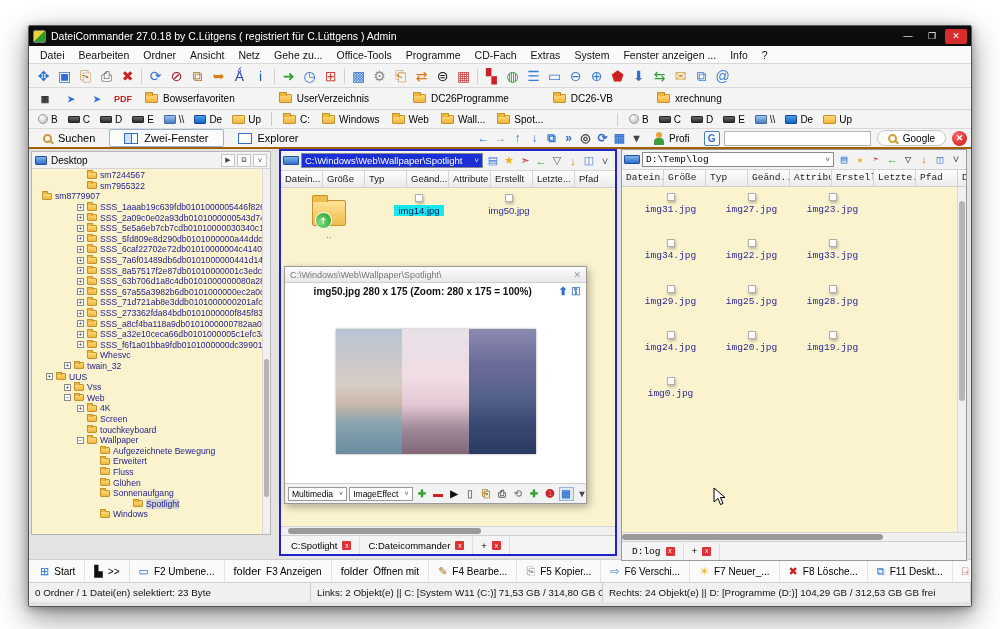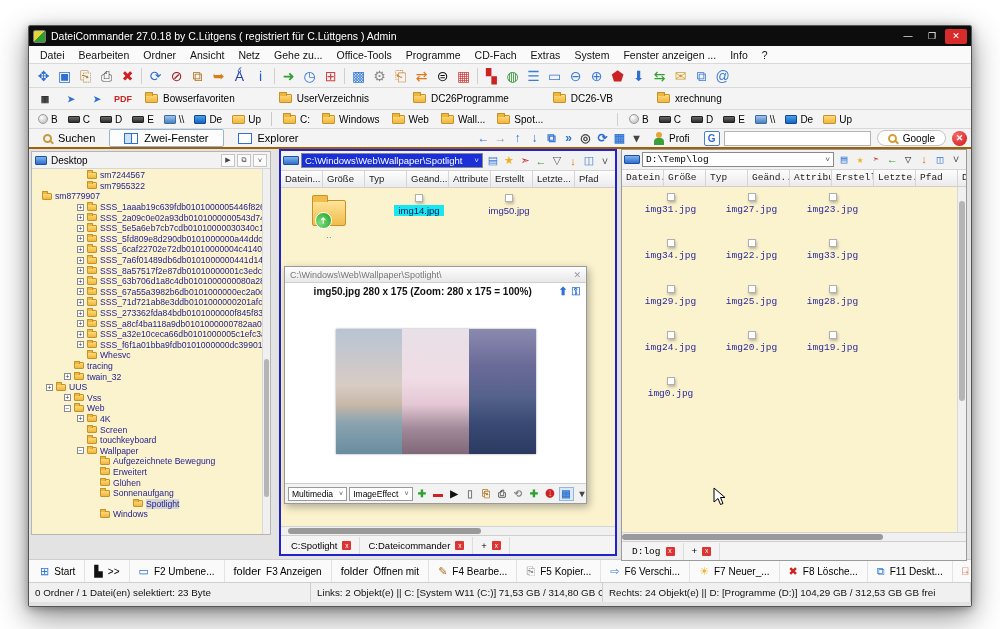--- a/index.html
+++ b/index.html
@@ -567,25 +567,20 @@
               <span class="folder"></span>
               <span class="lbl">SSS_f6f1a01bba9fdb0101000000dc399019</span>
             </div>
 
             <div class="tree-row" style="padding-left: 45px;">
               <span class="expander"></span>
               <span class="folder"></span>
               <span class="lbl">Whesvc</span>
             </div>
 
-            <div class="tree-row" style="padding-left: 32px;">
-              <span class="expander"></span>
-              <span class="folder"></span>
-              <span class="lbl">tracing</span>
-            </div>
 
             <div class="tree-row" style="padding-left: 32px;">
               <span class="expander">+</span>
               <span class="folder"></span>
               <span class="lbl">twain_32</span>
             </div>
 
             <div class="tree-row" style="padding-left: 14px;">
               <span class="expander">+</span>
               <span class="folder"></span>
@@ -634,20 +629,25 @@
               <span class="folder"></span>
               <span class="lbl">Aufgezeichnete Bewegung</span>
             </div>
 
             <div class="tree-row" style="padding-left: 58px;">
               <span class="expander"></span>
               <span class="folder"></span>
               <span class="lbl">Erweitert</span>
             </div>
 
+            <div class="tree-row" style="padding-left: 58px;">
+              <span class="expander"></span>
+              <span class="folder"></span>
+              <span class="lbl">Fluss</span>
+            </div>
 
             <div class="tree-row" style="padding-left: 58px;">
               <span class="expander"></span>
               <span class="folder"></span>
               <span class="lbl">Glühen</span>
             </div>
 
             <div class="tree-row" style="padding-left: 58px;">
               <span class="expander"></span>
               <span class="folder"></span>

